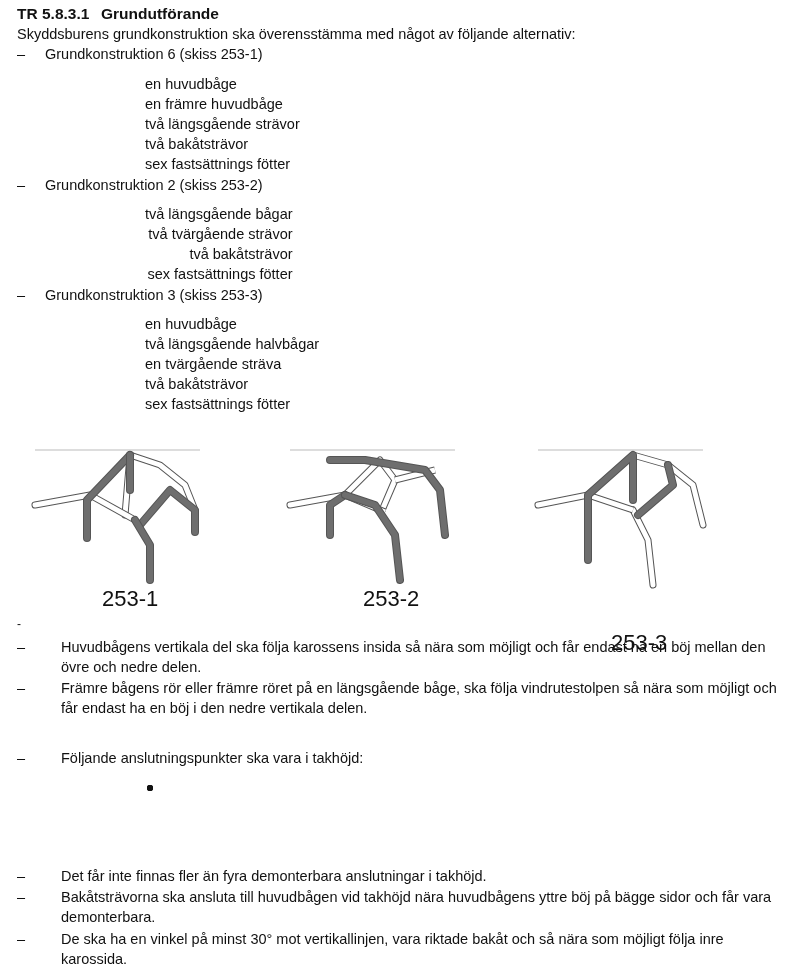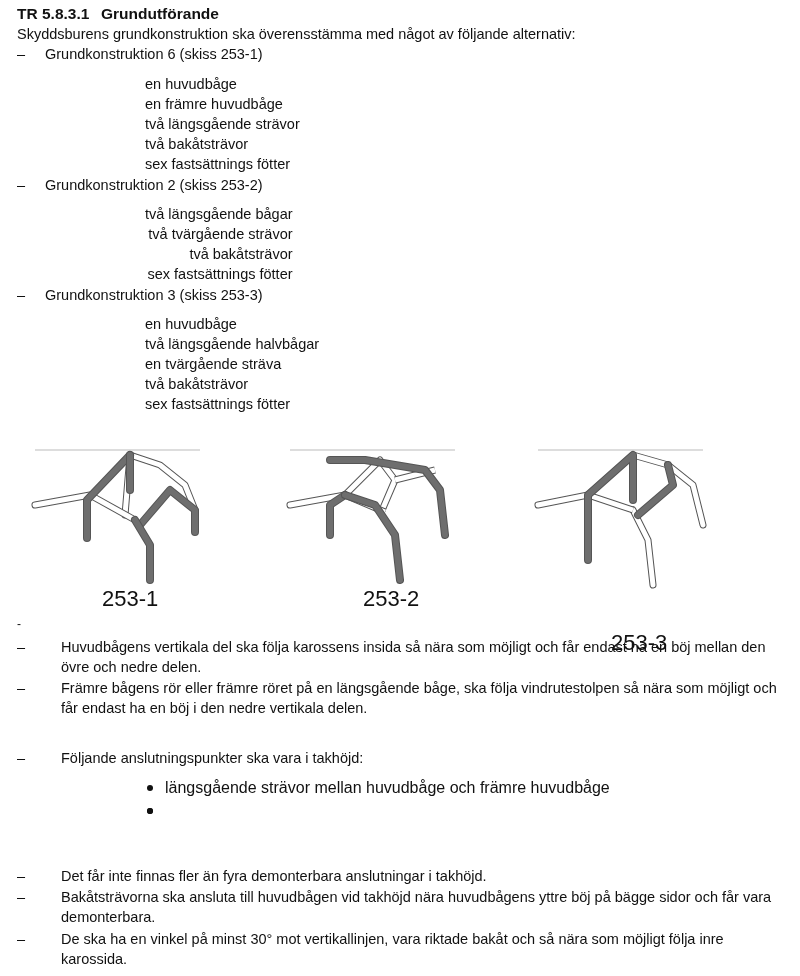--- a/index.html
+++ b/index.html
@@ -155,21 +155,21 @@
   <span class="dash">–</span>
   <span class="txt">Främre bågens rör eller främre röret på en längsgående båge, ska följa vindrutestolpen så nära som möjligt och får endast ha en böj i den nedre vertikala delen.</span>
 </div>
 
 <div class="para" style="top:748px;">
   <span class="dash">–</span>
   <span class="txt">Följande anslutningspunkter ska vara i takhöjd:</span>
 </div>
 
 <div class="bullets" style="top:777px;">
-  <div class="b"><span class="dot"></span><span>längsgående strävor mellan huvudbåge och främre huvudbåge</span></div>
+  <div class="b"><span class="dot"></span></div>
   <div class="b"><span class="dot"></span></div>
   <div class="b"><span class="dot"></span></div>
 </div>
 
 <div class="para" style="top:866px;">
   <span class="dash">–</span>
   <span class="txt">Det får inte finnas fler än fyra demonterbara anslutningar i takhöjd.</span>
 </div>
 <div class="para" style="top:887px;">
   <span class="dash">–</span>

